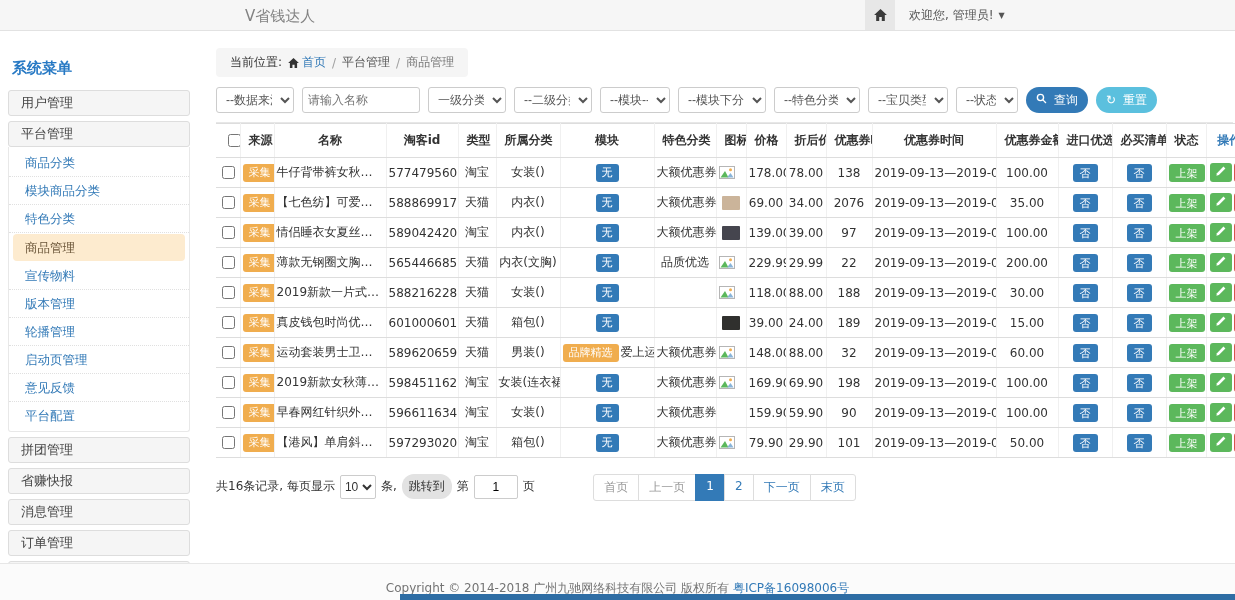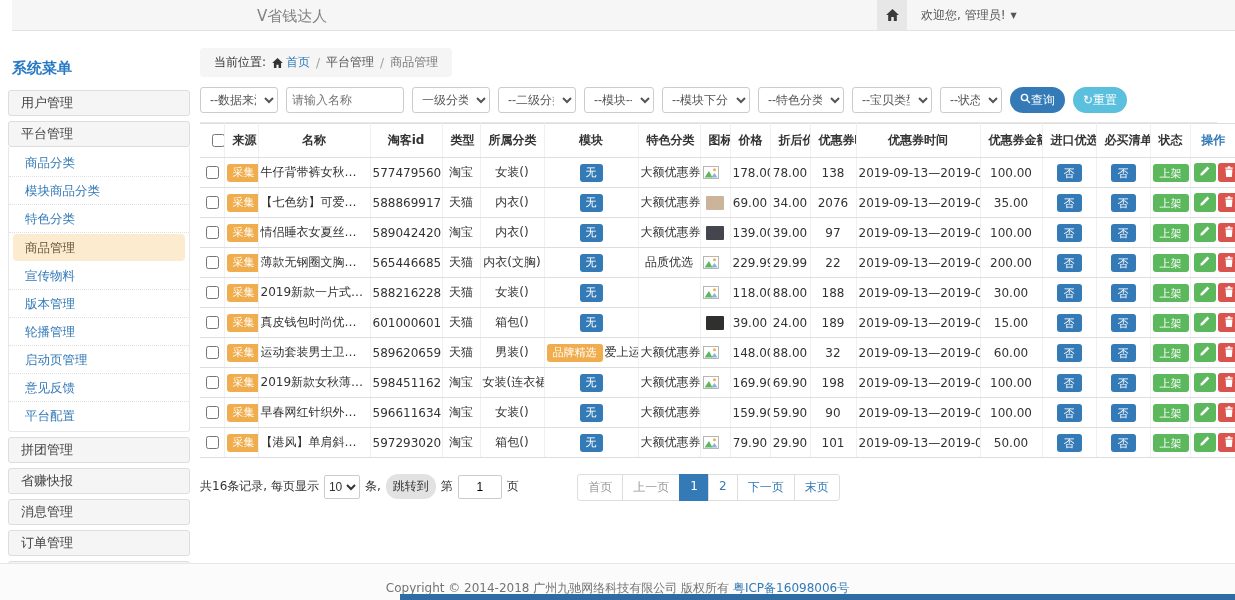--- a/index.html
+++ b/index.html
@@ -1,49 +1,49 @@
 <!DOCTYPE html>
 <html><head>
 <meta charset="utf-8">
 <style>
   html,body{margin:0;padding:0}
   body{width:1235px;height:600px;position:relative;overflow:hidden;background:#fff;
        font-family:"DejaVu Sans","Liberation Sans",sans-serif;font-size:12px;color:#333}
   a{text-decoration:none;cursor:pointer}
   
-  .topbar{position:absolute;top:0;left:12px;right:0;height:30px;background:#f6f6f6;border-bottom:1px solid #e2e2e2}
+  .topbar{position:absolute;top:0;left:0;right:0;height:30px;background:#f6f6f6;border-bottom:1px solid #e2e2e2}
   .brand{position:absolute;left:245px;top:7px;font-size:15px;color:#828282}
   .top-right{position:absolute;left:865px;top:0;height:30px;display:flex;align-items:center}
   .home-btn{width:30px;height:30px;background:#e7e7e7;display:flex;align-items:center;justify-content:center;cursor:pointer}
   .welcome{margin-left:14px;color:#555;font-size:12px;cursor:pointer;display:flex;align-items:center;gap:5px}
   .caret{font-size:8px;color:#555}
   
   .sidebar{position:absolute;left:8px;top:50px;width:182px}
   .sidebar-title{color:#2779c4;font-weight:bold;font-size:15px;padding:9px 4px 12px}
   .menu-group{background:#f5f5f5;border:1px solid #ddd;border-radius:3px;padding:5px 12px;
               font-size:13px;color:#444;margin-bottom:5px;line-height:14px;cursor:pointer}
   .menu-group.partial{height:3px;overflow:hidden}
   .menu-links{border:1px solid #e8e8e8;border-top:none;border-radius:0 0 3px 3px;margin:-5px 0 5px;background:#fff;padding:2px 0}
   .menu-link{display:block;padding:6px 16px;font-size:12.5px;color:#337ab7;border-bottom:1px dotted #e0e0e0;line-height:15px}
   .menu-link:last-child{border-bottom:none}
   .menu-link.active{background:#fdebcf;border-radius:4px;margin:1px 4px;border-bottom:none;color:#6b5639;padding:6px 12px}
   
-  .main{position:absolute;left:200px;top:48px;width:1017px}
+  .main{position:absolute;left:216px;top:48px;width:1017px}
   .breadcrumb{display:inline-flex;align-items:center;gap:6px;background:#f5f5f5;border-radius:4px;
               padding:6px 14px;font-size:12px;color:#333}
   .crumb-home{color:#337ab7;display:inline-flex;align-items:center;gap:3px}
   .crumb-sep{color:#a0a0a0}
   .crumb-mid{color:#555}
   .crumb-cur{color:#777}
   .filters{display:flex;align-items:center;gap:8px;margin-top:10px;padding-bottom:9px;border-bottom:1px solid #e7e7e7}
   #filters{display:contents}
   .f-select,.f-input{height:26px;border:1px solid #ccc;border-radius:3px;font-size:12px;color:#555;
                      background:#fff;padding:0 5px;box-sizing:border-box}
   .btn{height:26px;border:none;border-radius:13px;color:#fff;font-size:12px;padding:0 10px;
-       display:inline-flex;align-items:center;gap:0;cursor:pointer}
+       display:inline-flex;align-items:center;gap:7px;cursor:pointer}
   .btn-primary{background:#337ab7}
   .btn-info{background:#5bc0de}
   .btn-success{background:#5cb85c}
   .btn-danger-light{background:#e8837f}
   .toolbar{display:flex;justify-content:flex-end;gap:5px;margin:12px 0 10px}
   .toolbar .btn{height:24px}
   
   table{width:100%;border-collapse:collapse;table-layout:fixed;font-size:12px;color:#333;border-top:1px solid #ddd}
   th,td{border-bottom:1px solid #ddd;border-right:1px solid #f0f0f0;text-align:center;vertical-align:middle;
         padding:5px 2px;overflow:hidden;white-space:nowrap}

